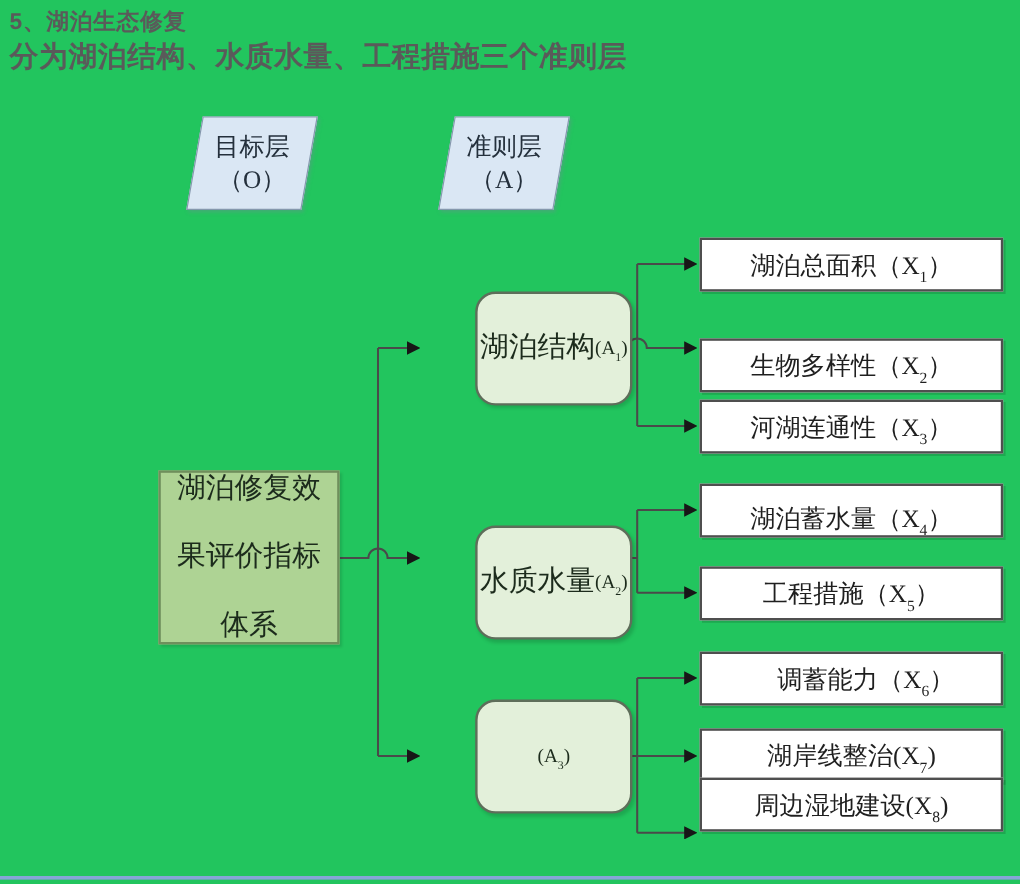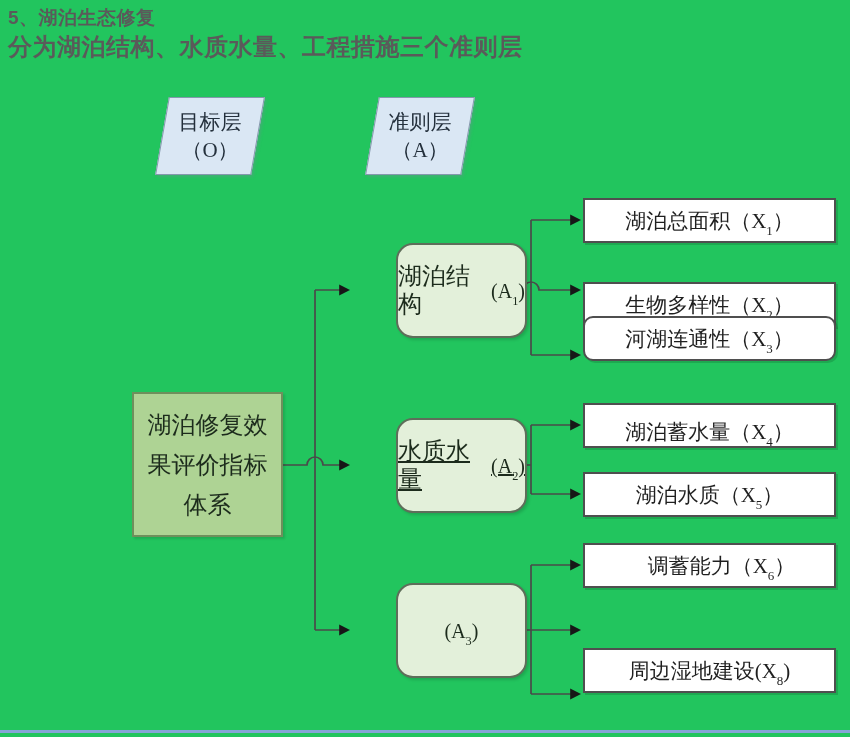--- a/index.html
+++ b/index.html
@@ -33,36 +33,36 @@
   }
   .para span { position:relative; z-index:1; }
 
   
   .goal {
     position:absolute; left:132px; top:392px; width:151px; height:145px;
     box-sizing:border-box;
     background:var(--goal-fill,#aed394);
     border:2px solid var(--goal-border,#6f8f5c);
     display:flex; align-items:center; justify-content:center; text-align:center;
-    font-size:24px; line-height:40px; color:#1c2b1c; white-space:pre-line;
+    font-size:24px; line-height:57px; color:#1c2b1c; white-space:pre-line;
     box-shadow:2px 2px 2px rgba(0,0,0,.12);
   }
 
   
   .crit {
     position:absolute; left:352px; width:131px; height:95px; box-sizing:border-box;
     background:var(--criteria-fill,#e3f0da);
     border:2px solid var(--criteria-border,#5e6e5a);
     border-radius:17px;
     display:flex; flex-direction:row; align-items:center; justify-content:center;
     color:#1c2b1c; font-size:24px; line-height:1.15;
     box-shadow:2px 2px 3px rgba(0,0,0,.15);
     margin-left:44px;
   }
-  .crit .code { font-size:20px; margin-top:2px; }
+  .crit .code { font-size:16px; margin-top:2px; }
 
   
   .ind {
     position:absolute; left:583px; width:253px; height:45px; box-sizing:border-box;
     background:#ffffff;
     border:2px solid var(--indicator-border,#4f4f4f);
     display:flex; align-items:center; justify-content:center;
     color:#1f1f1f; font-size:21px;
     box-shadow:2px 2px 0 rgba(0,0,0,.14);
   }
@@ -131,44 +131,47 @@
   <div class="goal serif node">
     <span>湖泊修复效
 果评价指标
 体系</span>
   </div>
 
   <div class="crit serif node" style="top:243px;">
     <span>湖泊结构</span>
     <span class="code"><span>(A</span><sub>1</sub><span>)</span></span>
   </div>
-  <div class="crit serif node" style="top:418px;text-decoration:underline;">
+  <div class="crit serif node" style="top:438px;">
     <span>水质水量</span>
     <span class="code"><span>(A</span><sub>2</sub><span>)</span></span>
   </div>
   <div class="crit serif node" style="top:583px;">
     <span class="code"><span>(A</span><sub>3</sub><span>)</span></span>
   </div>
 
   <div class="ind serif node" style="top:198px;">
     <span><span>湖泊总面积（X</span><sub>1</sub><span>）</span></span>
   </div>
   <div class="ind serif node" style="top:282px;">
     <span><span>生物多样性（X</span><sub>2</sub><span>）</span></span>
   </div>
-  <div class="ind serif node" style="top:316px;border-radius:10px;">
+  <div class="ind serif node" style="top:333px;">
     <span><span>河湖连通性（X</span><sub>3</sub><span>）</span></span>
   </div>
   <div class="ind serif node" style="top:403px;align-items:flex-end;">
     <span><span>湖泊蓄水量（X</span><sub>4</sub><span>）</span></span>
   </div>
   <div class="ind serif node" style="top:472px;">
-    <span><span>湖泊水质（X</span><sub>5</sub><span>）</span></span>
+    <span><span>工程措施（X</span><sub>5</sub><span>）</span></span>
   </div>
   <div class="ind serif node" style="top:543px;padding-left:24px;">
     <span><span>调蓄能力（X</span><sub>6</sub><span>）</span></span>
+  </div>
+  <div class="ind serif node" style="top:607px;">
+    <span><span>湖岸线整治(X</span><sub>7</sub><span>)</span></span>
   </div>
   <div class="ind serif node" style="top:648px;">
     <span><span>周边湿地建设(X</span><sub>8</sub><span>)</span></span>
   </div>
 
   <div class="bottom-rule"></div>
 </div>
 
 </body></html>

